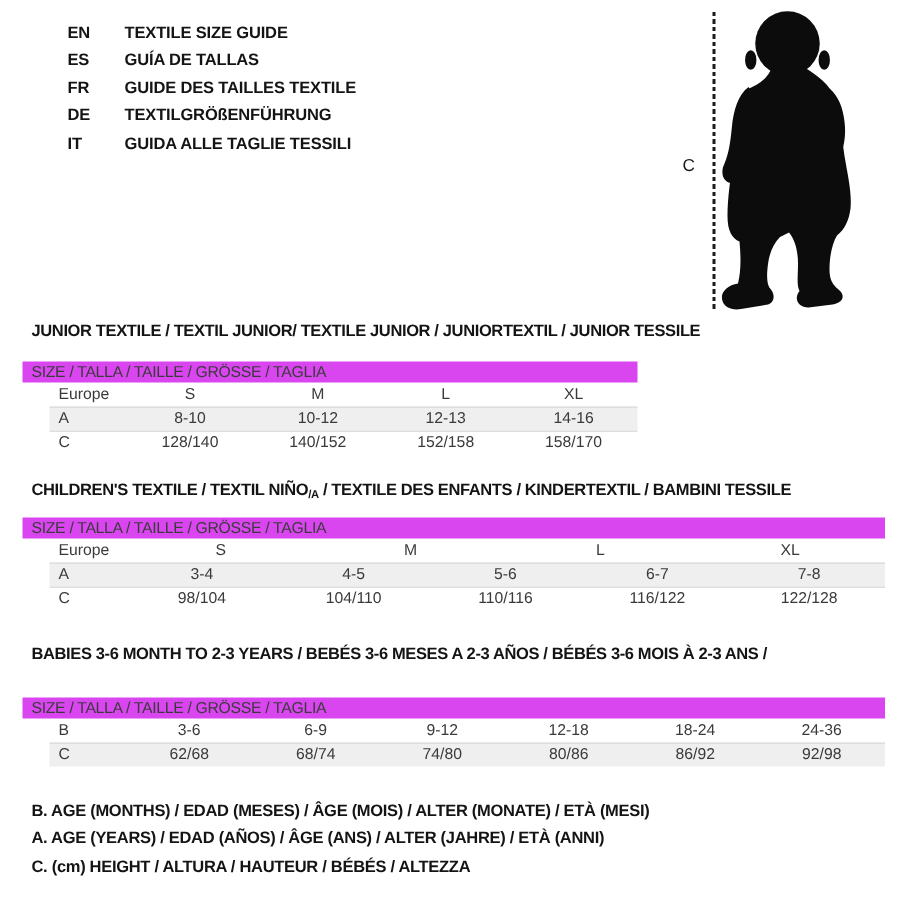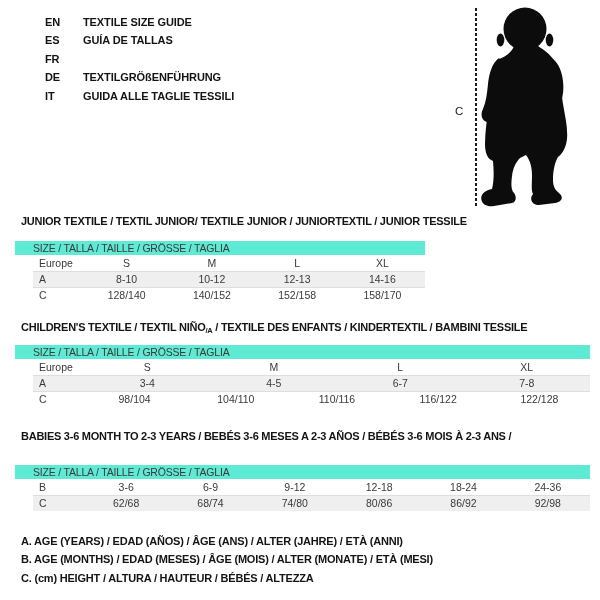--- a/index.html
+++ b/index.html
@@ -17,21 +17,21 @@
     background:repeating-linear-gradient(to bottom,#1c1c1c 0 3px,transparent 3px 5px);
   }
   .c-label{position:absolute;left:455px;top:105px;font-size:11.5px;color:#1a1a1a;letter-spacing:-0.2px;}
   .baby-svg{position:absolute;left:481px;top:4px;width:92px;height:208px;}
   
   .sec-title{position:absolute;left:21px;font-weight:bold;font-size:11px;line-height:12px;color:#141414;letter-spacing:-0.25px;white-space:nowrap;}
   .sec-title .sub{font-size:7.5px;vertical-align:-2px;}
   .sec-title.two-line{line-height:18px;}
   
   .sg-table{position:absolute;left:15px;font-size:10.5px;color:#3a3a3a;}
-  .t-bar{background:#5eead4;height:14px;line-height:14px;padding-left:18px;color:#3b3b3b;letter-spacing:-0.2px;}
+  .t-bar{background:#d946ef;height:14px;line-height:14px;padding-left:6px;color:#3b3b3b;letter-spacing:-0.2px;}
   .t-row{display:flex;height:16px;line-height:16px;box-sizing:border-box;margin-left:18px;}
   .t-row + .t-row{border-top:1px solid #dedede;line-height:15px;}
   .t-row.shaded{background:#efefef;}
   .t-label{width:45px;padding-left:6px;text-align:left;}
   .t-cell{flex:1;text-align:center;}
   .w-junior{width:410px;top:241px;}
   .w-children{width:575px;top:345px;}
   .w-babies{width:575px;top:465px;}
   
   .footnotes{position:absolute;left:21px;top:532px;}
@@ -46,20 +46,21 @@
     <div class="lang-row">
       <span class="lang-code">EN</span>
       <span>TEXTILE SIZE GUIDE</span>
     </div>
     <div class="lang-row">
       <span class="lang-code">ES</span>
       <span>GUÍA DE TALLAS</span>
     </div>
     <div class="lang-row">
       <span class="lang-code">FR</span>
+      <span>GUIDE DES TAILLES TEXTILE</span>
     </div>
     <div class="lang-row">
       <span class="lang-code">DE</span>
       <span>TEXTILGRÖßENFÜHRUNG</span>
     </div>
     <div class="lang-row">
       <span class="lang-code">IT</span>
       <span>GUIDA ALLE TAGLIE TESSILI</span>
     </div>
   </div>
@@ -114,20 +115,21 @@
       <span class="t-label">Europe</span>
       <span class="t-cell">S</span>
       <span class="t-cell">M</span>
       <span class="t-cell">L</span>
       <span class="t-cell">XL</span>
     </div>
     <div class="t-row shaded">
       <span class="t-label">A</span>
       <span class="t-cell">3-4</span>
       <span class="t-cell">4-5</span>
+      <span class="t-cell">5-6</span>
       <span class="t-cell">6-7</span>
       <span class="t-cell">7-8</span>
     </div>
     <div class="t-row">
       <span class="t-label">C</span>
       <span class="t-cell">98/104</span>
       <span class="t-cell">104/110</span>
       <span class="t-cell">110/116</span>
       <span class="t-cell">116/122</span>
       <span class="t-cell">122/128</span>
@@ -153,18 +155,18 @@
       <span class="t-cell">62/68</span>
       <span class="t-cell">68/74</span>
       <span class="t-cell">74/80</span>
       <span class="t-cell">80/86</span>
       <span class="t-cell">86/92</span>
       <span class="t-cell">92/98</span>
     </div>
   </div>
 
   <div class="footnotes">
+    <div class="fn-line">B. AGE (MONTHS) / EDAD (MESES) / ÂGE (MOIS) / ALTER (MONATE) / ETÀ (MESI)</div>
     <div class="fn-line">A. AGE (YEARS) / EDAD (AÑOS) / ÂGE (ANS) / ALTER (JAHRE) / ETÀ (ANNI)</div>
-    <div class="fn-line">B. AGE (MONTHS) / EDAD (MESES) / ÂGE (MOIS) / ALTER (MONATE) / ETÀ (MESI)</div>
     <div class="fn-line">C. (cm) HEIGHT / ALTURA / HAUTEUR / BÉBÉS / ALTEZZA</div>
   </div>
 
 </div>
 
 </body></html>

